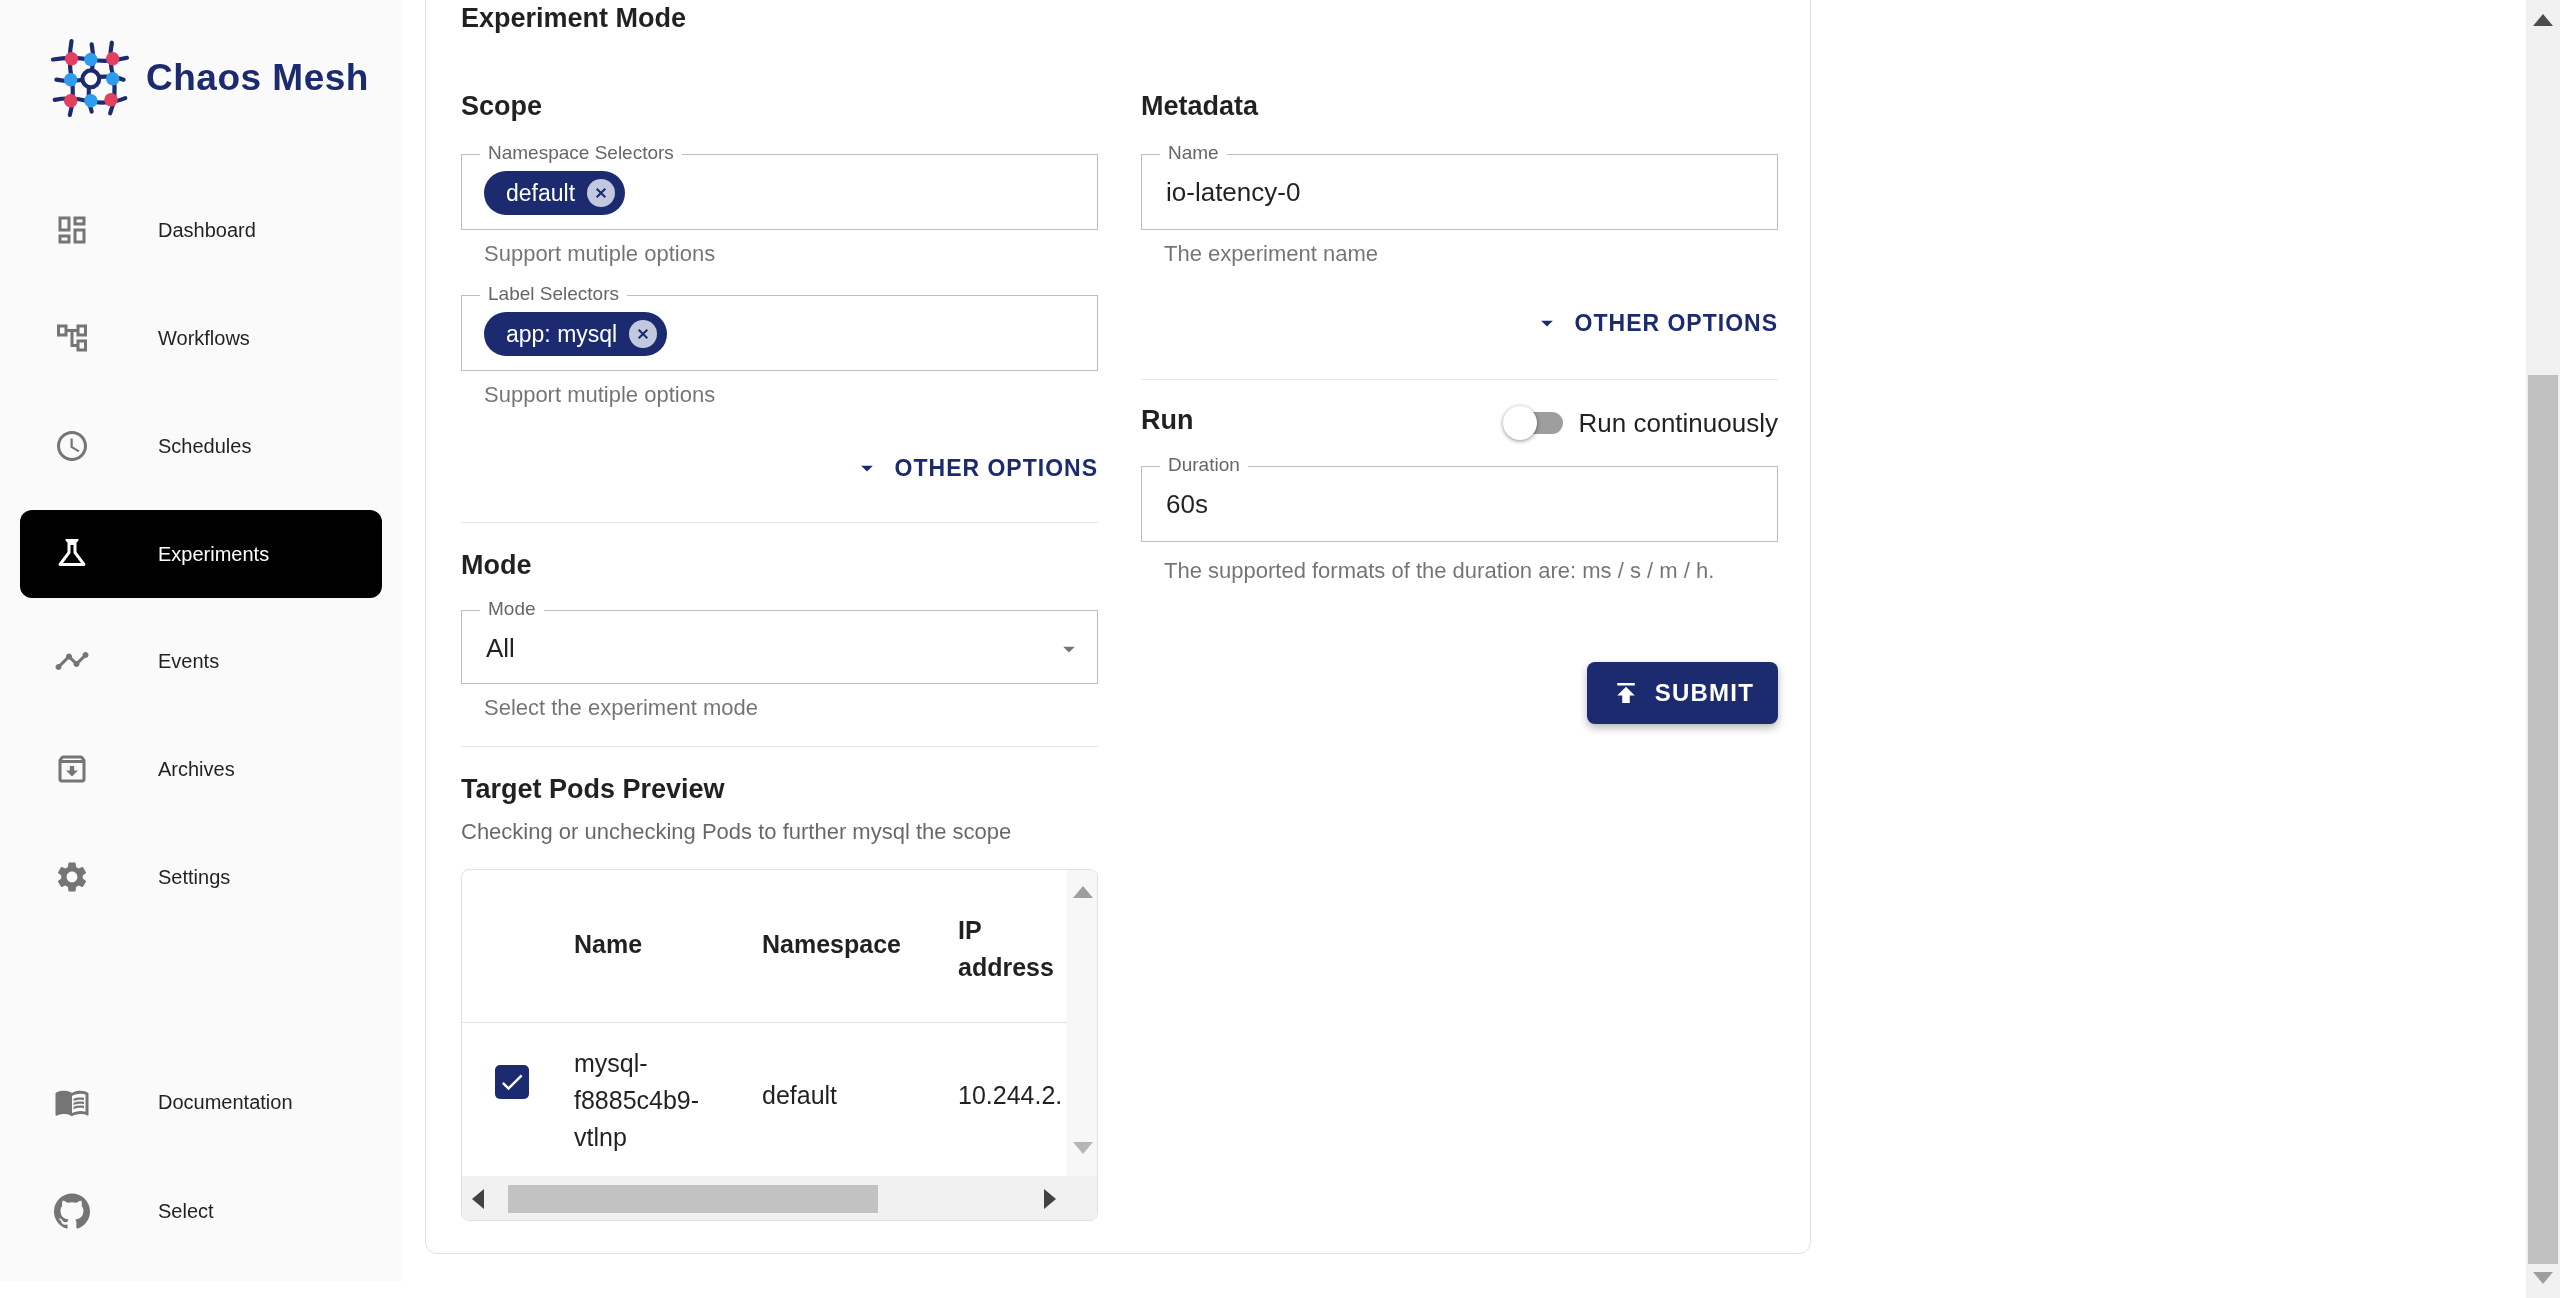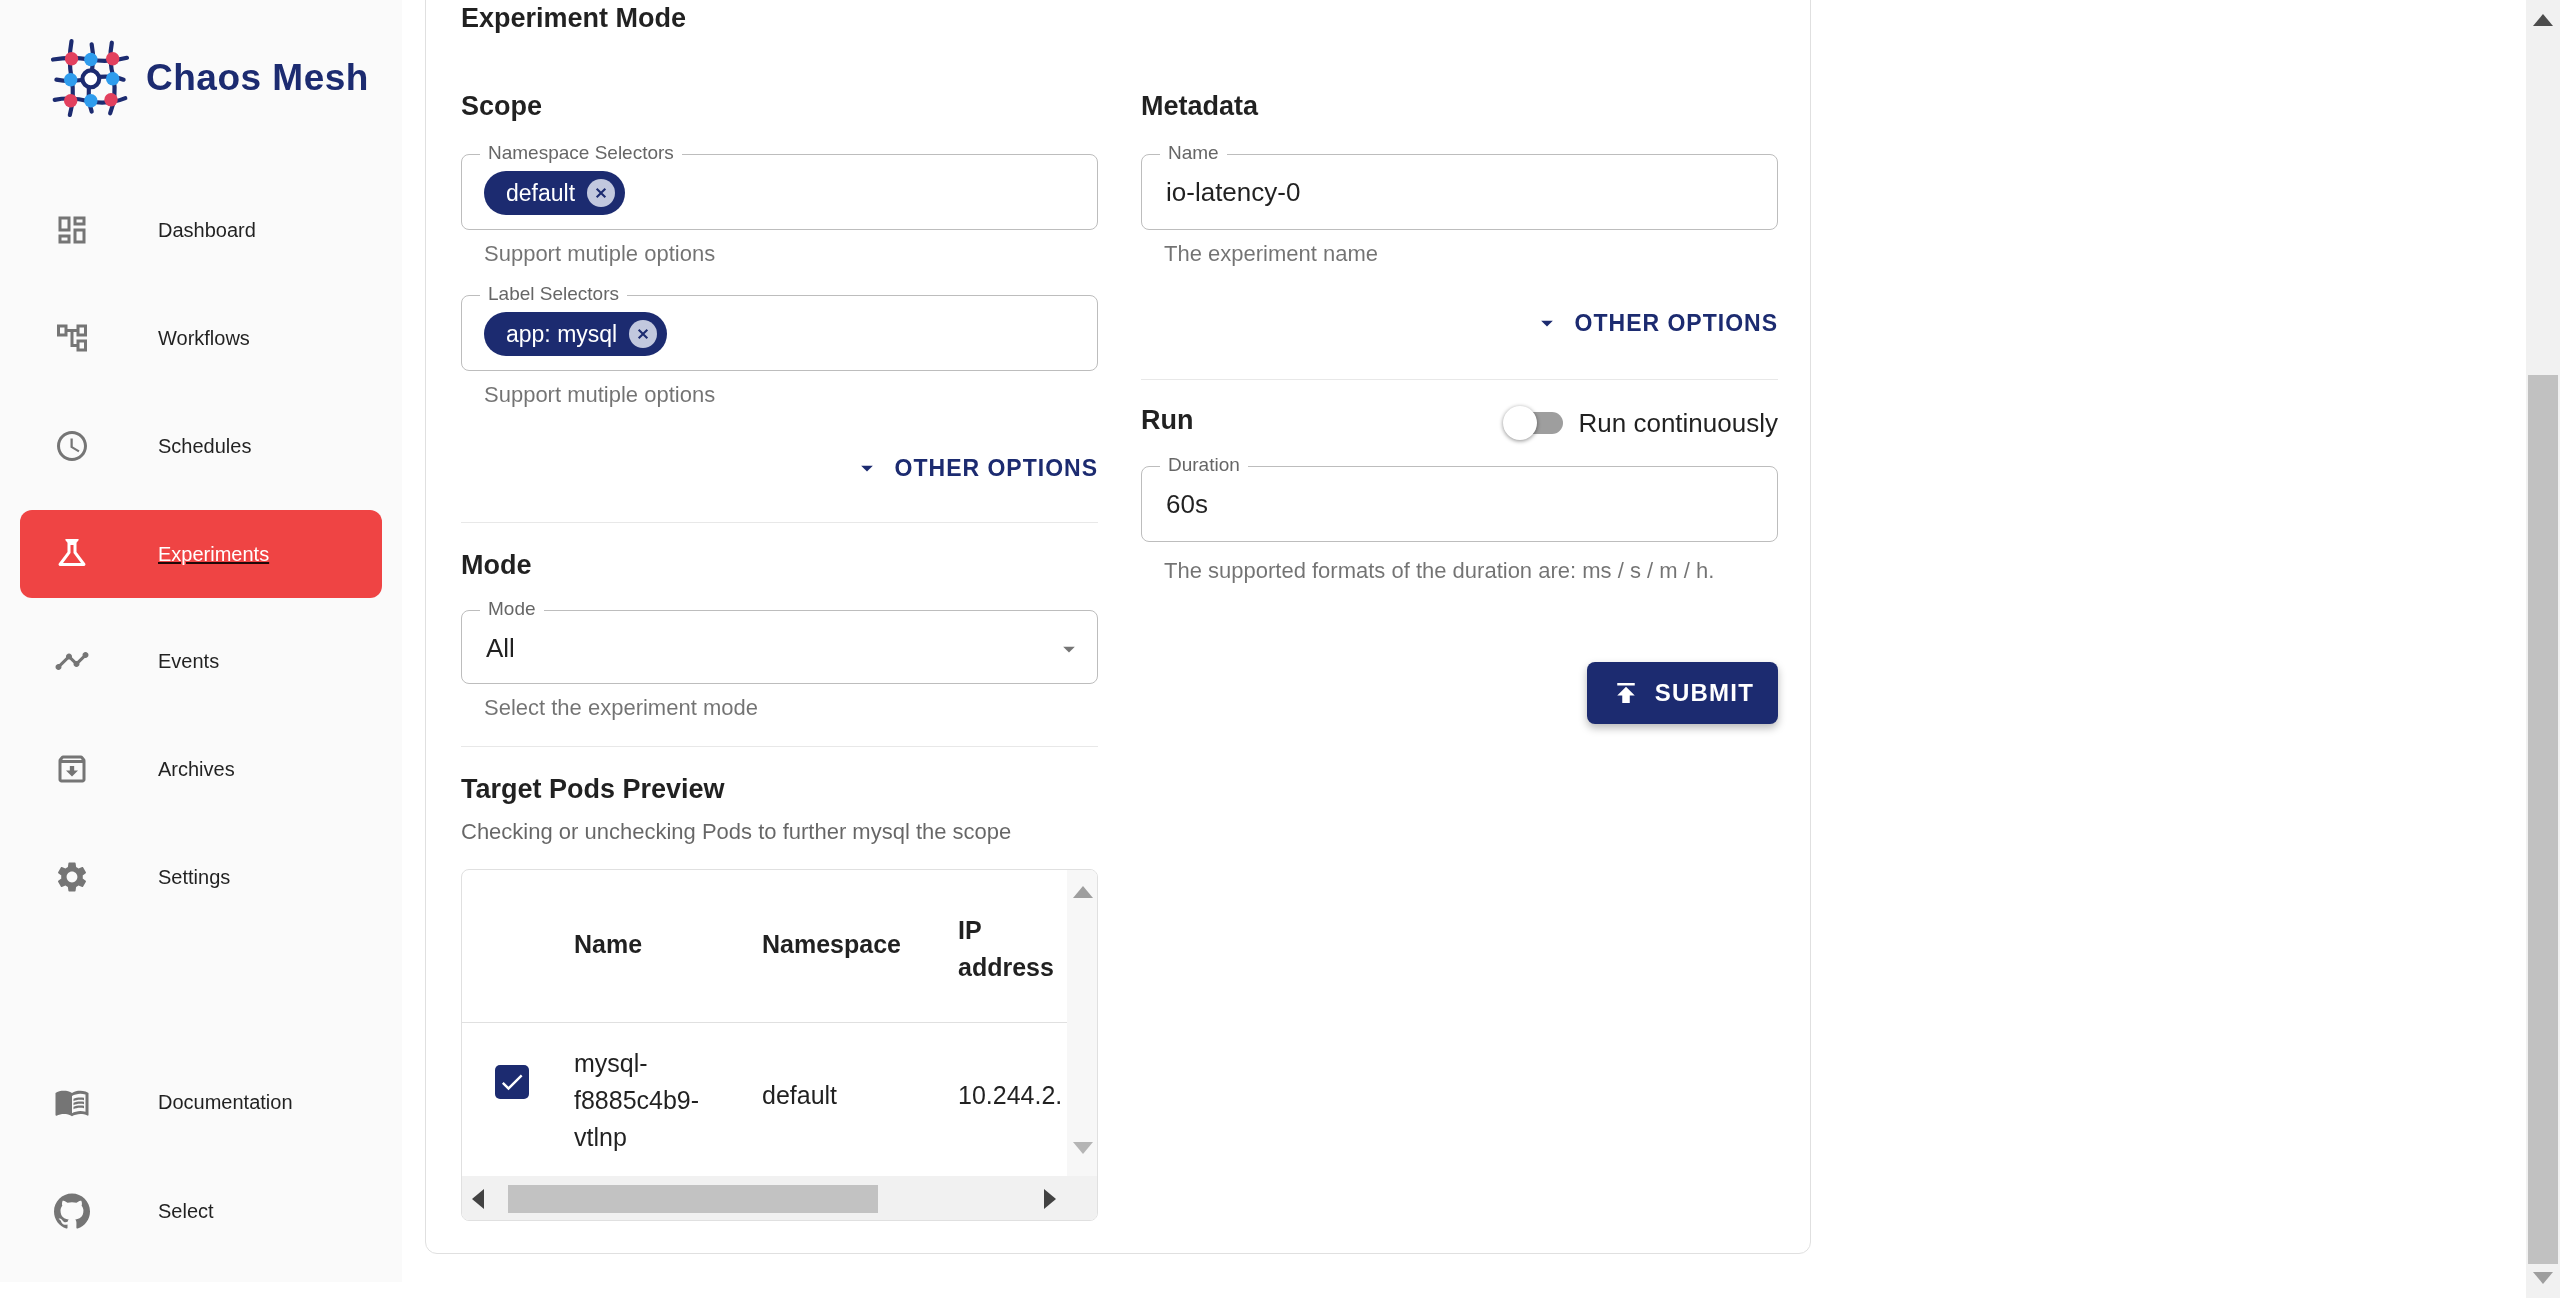--- a/index.html
+++ b/index.html
@@ -12,40 +12,40 @@
   
   .sidebar { position:absolute; left:0; top:0; width:402px; height:1282px; background:#fafafa; }
   .logo { position:absolute; left:48px; top:36px; display:flex; align-items:center; gap:14px; cursor:pointer; }
   .logo-text { font-size:37px; font-weight:bold; color:#1c2b70; letter-spacing:.5px; }
   .nav-item {
     position:absolute; left:20px; width:362px; height:88px;
     display:flex; align-items:center; border-radius:12px; cursor:pointer;
   }
   .nav-item .nicon { margin-left:34px; width:36px; height:36px; flex:0 0 36px; color:#757575; }
   .nav-item .nlabel { margin-left:68px; font-size:20px; color:rgba(0,0,0,.87); }
-  .nav-item.selected { background:#ef4444;text-decoration:underline; }
+  .nav-item.selected { background:#000000;text-decoration:underline; }
   .nav-item.selected .nicon { color:#fff; }
   .nav-item.selected .nlabel { color:#fff; }
   .nicon svg { width:36px; height:36px; display:block; fill:currentColor; }
   
   .card {
     position:absolute; left:425px; top:-30px; width:1386px; height:1284px;
     background:#fff; border:1px solid #e0e0e0; border-radius:12px;
   }
   .col { position:absolute; top:30px; height:1230px; }
   .col-left  { left:35px;  width:637px; }
   .col-right { left:715px; width:637px; }
   .page-title { position:absolute; left:0; top:2px; font-size:27px; }
   .sec-head { position:absolute; left:0; font-size:27px; }
   .helper { position:absolute; left:23px; font-size:22px; color:rgba(0,0,0,.55); }
   .divider { position:absolute; left:0; width:100%; height:1px; background:#e8e8e8; }
   
   .field {
     position:absolute; left:0; width:637px; height:76px;
-    border:1px solid #bdbdbd; border-radius:8px; background:#fff;
+    border:1px solid #bdbdbd; border-radius:0; background:#fff;
   }
   .field-label {
     position:absolute; top:-13px; left:18px; padding:0 8px; background:#fff;
     font-size:19px; color:#666; white-space:nowrap;
   }
   .field input {
     width:100%; height:100%; border:none; outline:none; background:transparent;
     font-family:inherit; font-size:26px; color:rgba(0,0,0,.87); padding:0 24px;
   }
   .chip {

